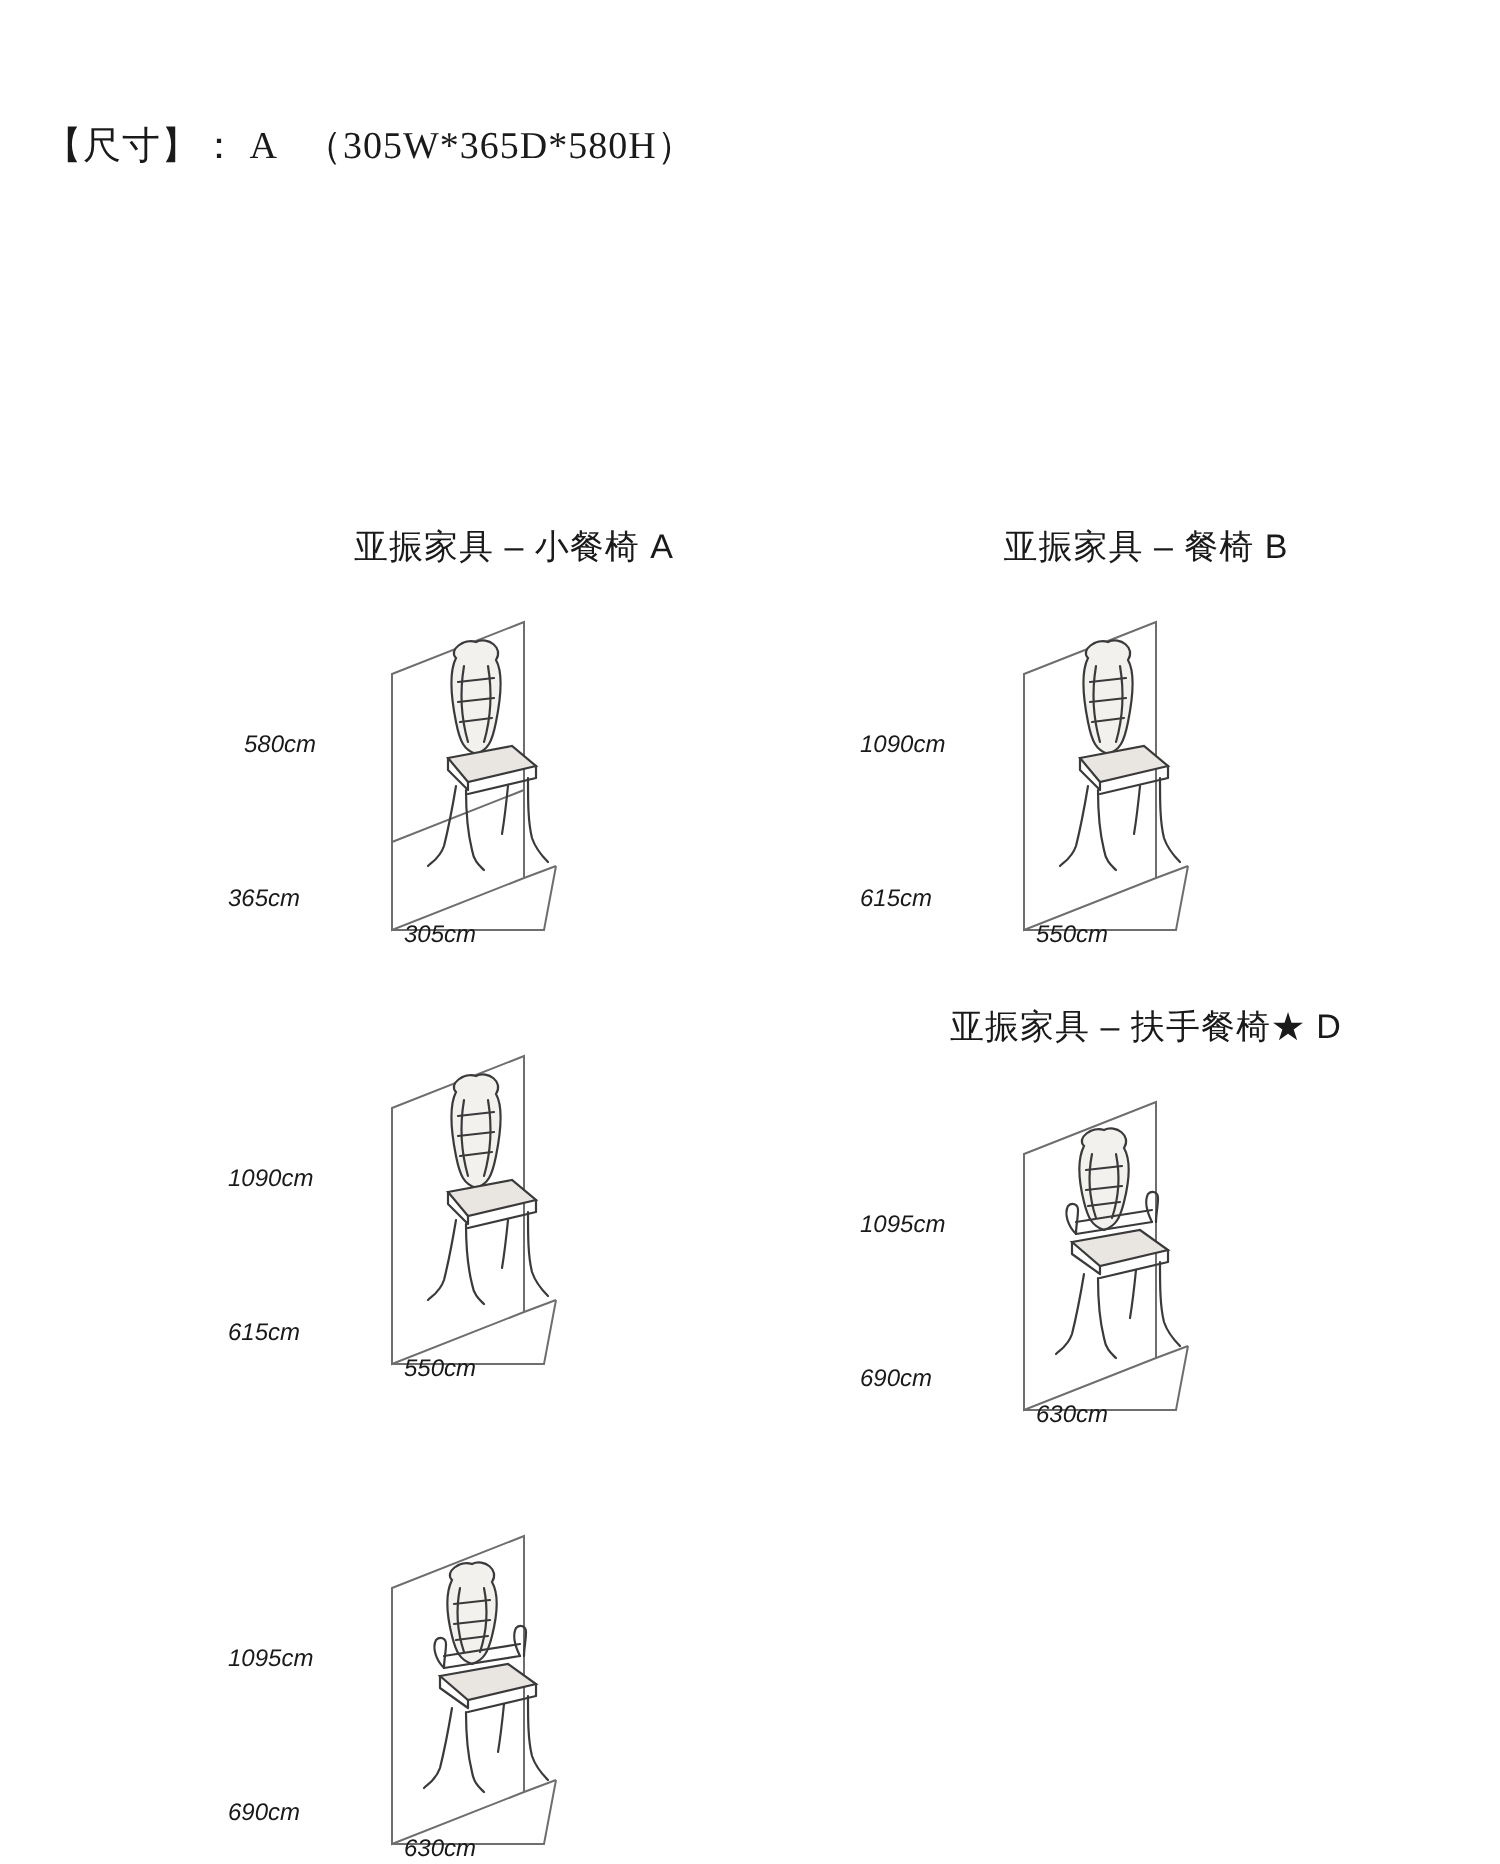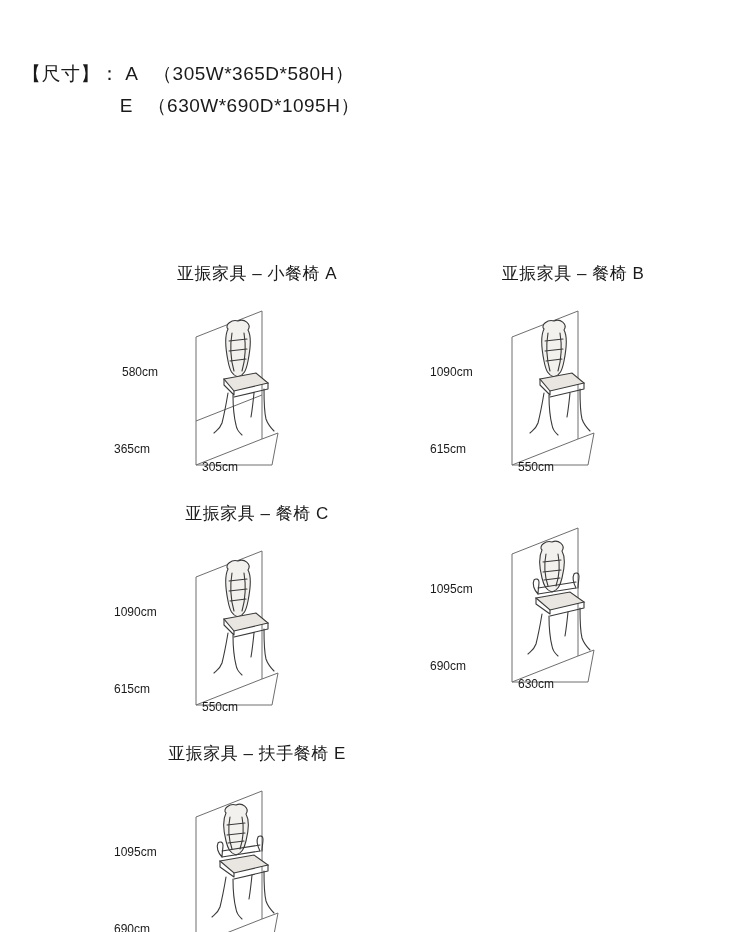--- a/index.html
+++ b/index.html
@@ -20,20 +20,21 @@
   .dims-block {
     position: absolute;
     left: 22px;
     top: 58px;
     font-size: 19px;
     line-height: 32px;
     letter-spacing: 0.5px;
   }
   .dims-row {
     white-space: nowrap;
+    font-family: Liberation Serif, serif;
   }
   .dims-label {
     display: inline-block;
   }
   .dims-indent {
     display: inline-block;
     width: 92px;
   }
   .dims-key {
     display: inline-block;
@@ -65,20 +66,21 @@
     text-align: center;
     color: #1a1a1a;
     white-space: nowrap;
     letter-spacing: 0.5px;
   }
   .fig-canvas {
     position: relative;
     width: 330px;
     height: 180px;
     margin-top: 14px;
+    font-style: italic;
   }
   .fig-canvas svg {
     position: absolute;
     left: 0;
     top: 0;
   }
   .dim-text {
     font-size: 12px;
     fill: #1a1a1a;
     font-family: "Liberation Sans", sans-serif;
@@ -99,25 +101,20 @@
   .chair-fill-seat  { fill: #e9e6e1; stroke: #3a3a3a; stroke-width: 1.1; }
 </style>
 </head>
 <body>
 
 <div class="dims-block">
   <div class="dims-row">
     <span class="dims-label">【尺寸】：</span>
     <span class="dims-key">A</span>
     <span>（305W*365D*580H）</span>
-  </div>
-  <div class="dims-row">
-    <span class="dims-indent"></span>
-    <span class="dims-key">E</span>
-    <span>（630W*690D*1095H）</span>
   </div>
 </div>
 
 <div class="figures">
 
   <div class="fig-row">
 
     <div class="fig col-left">
       <div class="fig-title">亚振家具 – 小餐椅 A</div>
       <div class="fig-canvas">
@@ -179,21 +176,20 @@
           <text class="dim-text" x="22" y="154">615cm</text>
           <text class="dim-text" x="110" y="172">550cm</text>
         </svg>
       </div>
     </div>
   </div>
 
   <div class="fig-row">
 
     <div class="fig col-left">
-      <div class="fig-title">亚振家具 – 餐椅 C</div>
       <div class="fig-canvas">
         <svg width="330" height="180" viewBox="0 0 330 180">
           <g>
             <polyline class="box-line" points="104,122 104,38 170,12 170,96"></polyline>
             <polyline class="box-line" points="170,96 170,140 104,166 104,122"></polyline>
             <polyline class="box-line" points="170,140 186,134"></polyline>
             <polyline class="box-line" points="104,166 180,166 186,134"></polyline>
           </g>
           <g>
             <path class="chair-fill-light" d="M136,30 C132,26 140,20 146,22 C152,19 160,25 156,31 C160,38 158,52 156,62 C154,72 152,76 146,78 C140,76 138,72 136,62 C134,52 132,38 136,30 Z"></path>
@@ -209,20 +205,21 @@
             <path class="chair-line" d="M162,94 C161,104 160,112 159,118"></path>
           </g>
           <text class="dim-text" x="22" y="77">1090cm</text>
           <text class="dim-text" x="22" y="154">615cm</text>
           <text class="dim-text" x="110" y="172">550cm</text>
         </svg>
       </div>
     </div>
 
     <div class="fig col-right">
+      <div class="fig-title">亚振家具 – 扶手餐椅★ D</div>
       <div class="fig-canvas">
         <svg width="330" height="180" viewBox="0 0 330 180">
           <g>
             <polyline class="box-line" points="104,122 104,38 170,12 170,96"></polyline>
             <polyline class="box-line" points="170,96 170,140 104,166 104,122"></polyline>
             <polyline class="box-line" points="170,140 186,134"></polyline>
             <polyline class="box-line" points="104,166 180,166 186,134"></polyline>
           </g>
           <g>
             <path class="chair-fill-light" d="M134,34 C130,30 138,24 144,26 C150,23 158,29 154,35 C158,42 156,54 154,62 C152,70 150,74 144,76 C138,74 136,70 134,62 C132,54 130,42 134,34 Z"></path>
@@ -246,21 +243,20 @@
           <text class="dim-text" x="22" y="154">690cm</text>
           <text class="dim-text" x="110" y="172">630cm</text>
         </svg>
       </div>
     </div>
   </div>
 
   <div class="fig-row">
 
     <div class="fig col-left">
-      <div class="fig-title">亚振家具 – 扶手餐椅 E</div>
       <div class="fig-canvas">
         <svg width="330" height="180" viewBox="0 0 330 180">
           <g>
             <polyline class="box-line" points="104,122 104,38 170,12 170,96"></polyline>
             <polyline class="box-line" points="170,96 170,140 104,166 104,122"></polyline>
             <polyline class="box-line" points="170,140 186,134"></polyline>
             <polyline class="box-line" points="104,166 180,166 186,134"></polyline>
           </g>
           <g>
             <path class="chair-fill-light" d="M134,34 C130,30 138,24 144,26 C150,23 158,29 154,35 C158,42 156,54 154,62 C152,70 150,74 144,76 C138,74 136,70 134,62 C132,54 130,42 134,34 Z"></path>

